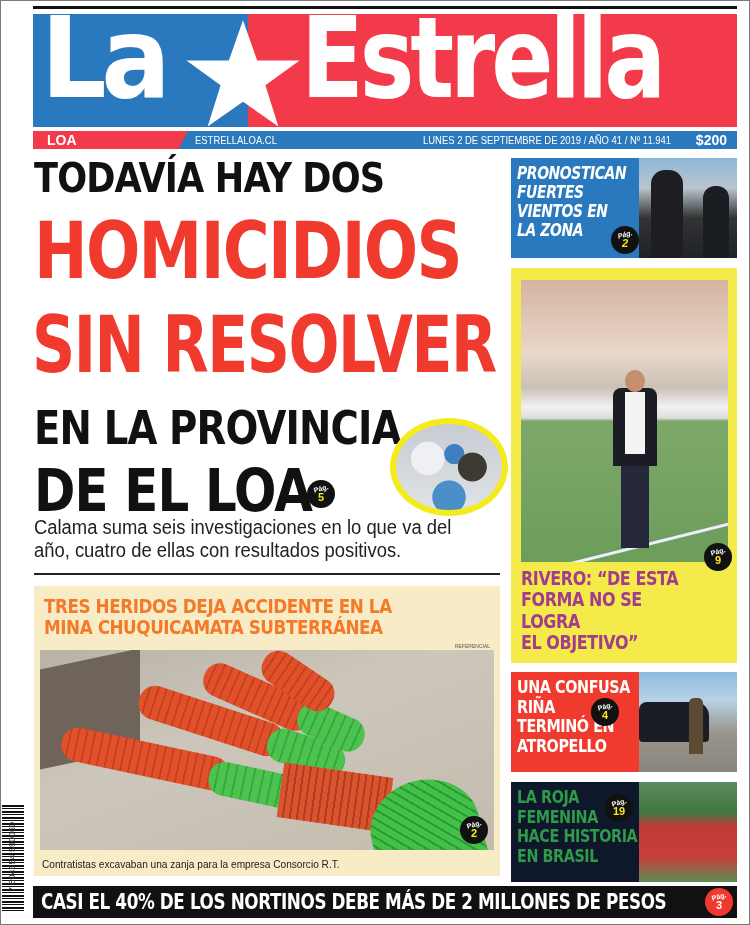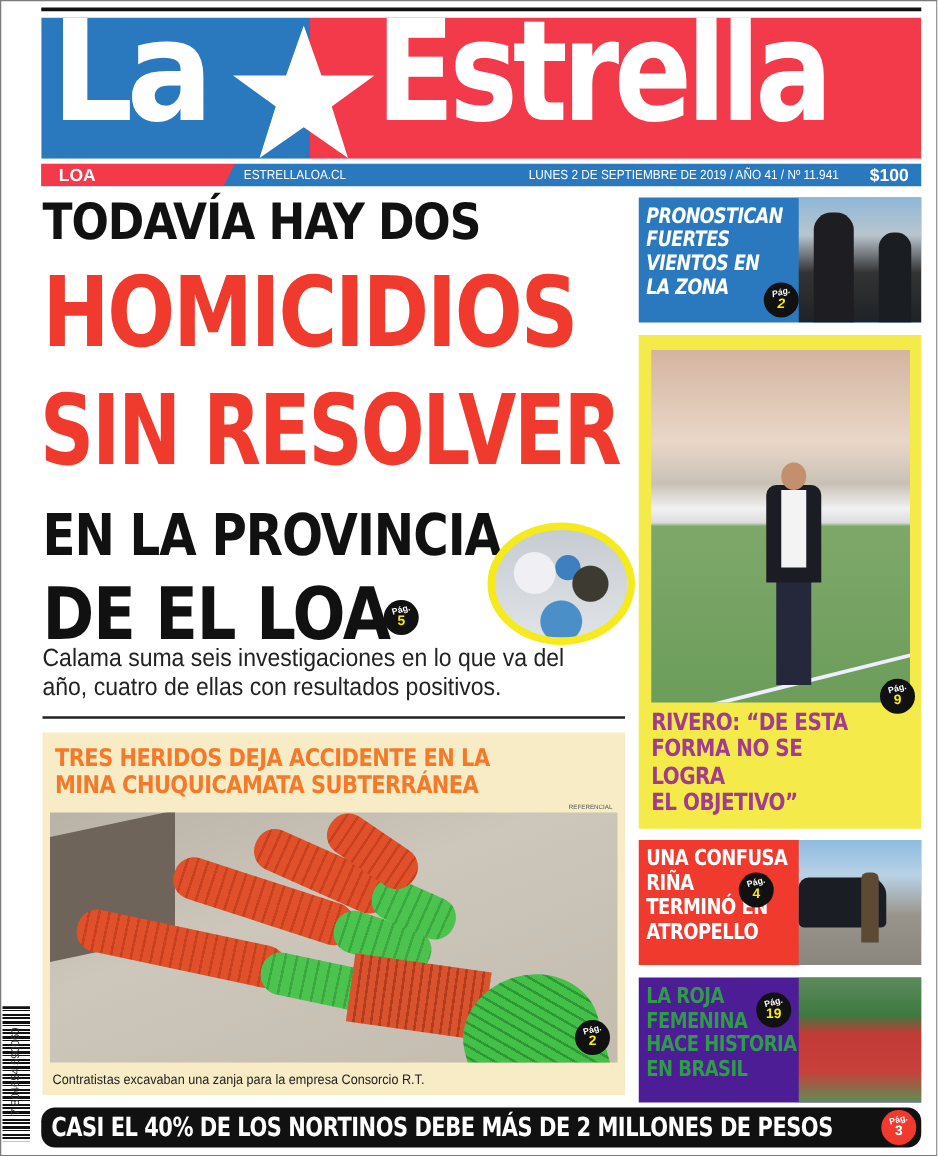--- a/index.html
+++ b/index.html
@@ -75,26 +75,26 @@
   .s2-photo .coach-head { position: absolute; left: 104px; top: 90px; width: 20px; height: 22px; background: #c48f6c; border-radius: 50%; }
   .s2-photo .coach-legs { position: absolute; left: 100px; top: 182px; width: 28px; height: 86px; background: #24283a; }
   .s2 .side-txt { left: 10px; top: 300px; font-size: 19px; color: #a23d8e; transform: scaleX(0.84); letter-spacing: -0.5px; }
 
   .s3 { left: 511px; top: 672px; width: 226px; height: 100px; background: #f03a2e; }
   .s3 .side-txt { left: 6px; top: 6px; font-size: 17.5px; color: #fff; transform: scaleX(0.82); letter-spacing: -0.5px; }
   .s3-photo { position: absolute; left: 128px; top: 0; width: 98px; height: 100px; background: linear-gradient(180deg, #8dbbe0 0%, #b8d2e6 28%, #9a958c 60%, #8a857d 100%); }
   .s3-photo:before { content: ""; position: absolute; left: 0; top: 30px; width: 70px; height: 40px; background: #1a1d24; border-radius: 8px 14px 4px 4px; }
   .s3-photo:after { content: ""; position: absolute; left: 50px; top: 26px; width: 14px; height: 56px; background: #5c4a34; border-radius: 5px 5px 0 0; }
 
-  .s4 { left: 511px; top: 782px; width: 226px; height: 100px; background: #4c1d95; }
+  .s4 { left: 511px; top: 782px; width: 226px; height: 100px; background: #0f172a; }
   .s4 .side-txt { left: 6px; top: 6px; font-size: 17.5px; color: #2e9a4a; transform: scaleX(0.82); letter-spacing: -0.5px; }
   .s4-photo { position: absolute; left: 128px; top: 0; width: 98px; height: 100px; background: linear-gradient(180deg, #5c8a5c 0%, #3e7a40 30%, #c23a36 45%, #c7403a 75%, #5d8d55 100%); }
 
   
-  .bottom { position: absolute; left: 33px; top: 886px; width: 704px; height: 32px; background: #111; border-radius: 11px; }
+  .bottom { position: absolute; left: 33px; top: 886px; width: 704px; height: 32px; background: #111; }
   .bottom-txt { position: absolute; left: 8px; top: 4px; font-family: "DejaVu Sans", sans-serif; font-weight: bold; font-size: 21px; color: #fff; white-space: nowrap; transform: scaleX(0.8); transform-origin: left top; letter-spacing: -0.5px; }
 
   .barcode { position: absolute; left: 2px; top: 805px; width: 22px; height: 108px; background: repeating-linear-gradient(180deg, #111 0 2px, #fff 2px 3px, #111 3px 4px, #fff 4px 6px); }
   .barcode-digits { position: absolute; left: -38px; top: 852px; width: 100px; font-size: 9px; color: #333; transform: rotate(-90deg); text-align: center; }
 </style>
 </head>
 <body>
 
 <div class="frame"></div>
 <div class="top-rule"></div>
@@ -107,21 +107,21 @@
     <polygon points="50,2 62,36 98,36 69,57 80,92 50,71 20,92 31,57 2,36 38,36" fill="#ffffff"></polygon>
   </svg>
   <div class="mast-estrella">Estrella</div>
 </div>
 
 <div class="datebar">
   <div class="datebar-red"></div>
   <span class="db-edition">LOA</span>
   <span class="db-site">ESTRELLALOA.CL</span>
   <span class="db-date">LUNES 2 DE SEPTIEMBRE DE 2019 / AÑO 41 / Nº 11.941</span>
-  <span class="db-price">$100</span>
+  <span class="db-price">$200</span>
 </div>
 
 <div>
   <div class="hl hl-1">TODAVÍA HAY DOS</div>
   <div class="hl hl-2">HOMICIDIOS</div>
   <div class="hl hl-3">SIN RESOLVER</div>
   <div class="hl hl-4">EN LA PROVINCIA</div>
   <div class="hl hl-5">DE EL LOA</div>
   <div class="pag" style="left:307px; top:480px;">
     <span class="p1">Pág.</span>

